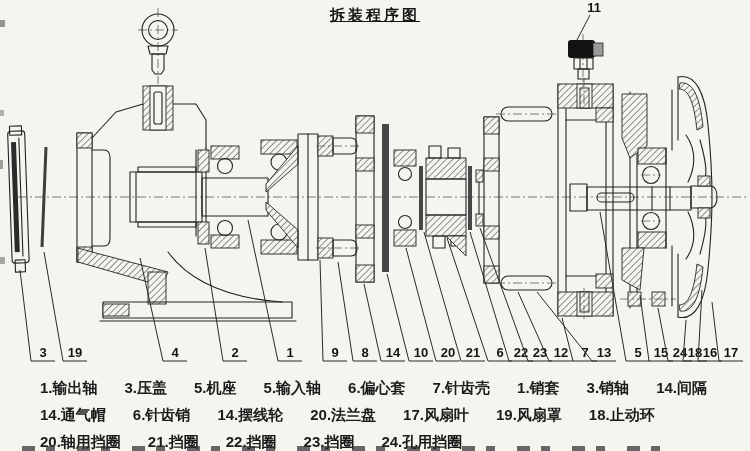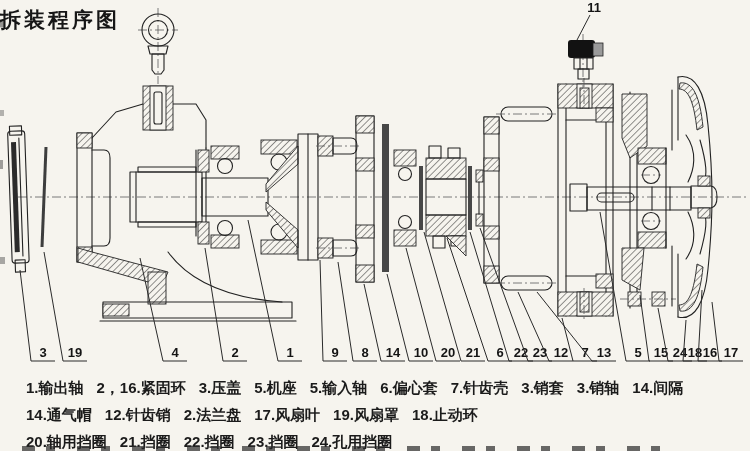--- a/index.html
+++ b/index.html
@@ -1,27 +1,27 @@
 <!DOCTYPE html>
 <html><head>
 <meta charset="utf-8">
 <style>
   html,body{margin:0;padding:0;}
   body{width:750px;height:451px;background:#f6f4ee;font-family:"Liberation Sans","DejaVu Sans",sans-serif;overflow:hidden;position:relative;}
   .page{position:absolute;inset:0;width:750px;height:451px;}
-  .title{position:absolute;top:6px;left:0;right:0;font-size:21px;font-weight:bold;color:#161616;letter-spacing:3px;}
+  .title{position:absolute;top:6px;left:0;right:0;text-align:center;font-size:15px;font-weight:bold;color:#161616;letter-spacing:3px;text-decoration:underline;}
   svg.diagram{position:absolute;top:0;left:0;}
   .ln{fill:none;stroke:#222;stroke-width:1.1;stroke-linejoin:round;stroke-linecap:round;}
   .hp{fill:url(#h);stroke:#222;stroke-width:0.9;}
   .cl{fill:none;stroke:#5a5a5a;stroke-width:0.8;stroke-dasharray:9 3 2 3;}
   .callout-line{fill:none;stroke:#2a2a2a;stroke-width:1;}
   .callout-num{font-family:"Liberation Sans",sans-serif;font-size:13px;font-weight:bold;fill:#141414;}
   .legend{position:absolute;left:26px;top:374px;width:716px;color:#1b1b1b;font-weight:bold;font-size:15px;}
   .legend-row{display:flex;gap:13px;line-height:27px;white-space:nowrap;}
-  .legend-item{display:inline-block;}
+  .legend-item{display:inline-block;margin-left:14px;}
   .bottom-strip{position:absolute;left:22px;top:446px;width:640px;height:5px;opacity:.7;
      background:repeating-linear-gradient(90deg,#2a2a2a 0 13px,transparent 13px 24px,#2a2a2a 24px 33px,transparent 33px 55px);}
 </style>
 </head>
 <body>
 
 <div class="page">
 
   <svg class="diagram" width="750" height="451" viewBox="0 0 750 451">
     <defs>
@@ -351,34 +351,34 @@
           <text class="callout-num" x="594" y="12" text-anchor="middle">11</text>
         </g>
       </g>
   </svg>
 
   <div class="title">拆装程序图</div>
 
   <div id="legend" class="legend">
       <div class="legend-row">
         <span class="legend-item">1.输出轴</span>
-        <span class="legend-item">2，16.紧固环</span>
         <span class="legend-item">3.压盖</span>
         <span class="legend-item">5.机座</span>
         <span class="legend-item">5.输入轴</span>
         <span class="legend-item">6.偏心套</span>
         <span class="legend-item">7.针齿壳</span>
-        <span class="legend-item">3.销套</span>
+        <span class="legend-item">1.销套</span>
         <span class="legend-item">3.销轴</span>
         <span class="legend-item">14.间隔</span>
       </div>
       <div class="legend-row">
         <span class="legend-item">14.通气帽</span>
-        <span class="legend-item">12.针齿销</span>
-        <span class="legend-item">2.法兰盘</span>
+        <span class="legend-item">6.针齿销</span>
+        <span class="legend-item">14.摆线轮</span>
+        <span class="legend-item">20.法兰盘</span>
         <span class="legend-item">17.风扇叶</span>
         <span class="legend-item">19.风扇罩</span>
         <span class="legend-item">18.止动环</span>
       </div>
       <div class="legend-row">
         <span class="legend-item">20.轴用挡圈</span>
         <span class="legend-item">21.挡圈</span>
         <span class="legend-item">22.挡圈</span>
         <span class="legend-item">23.挡圈</span>
         <span class="legend-item">24.孔用挡圈</span>

